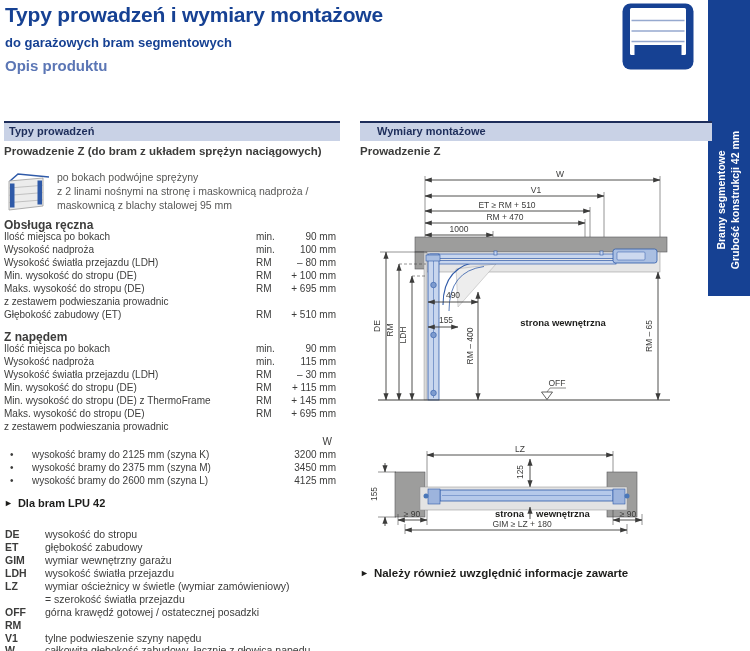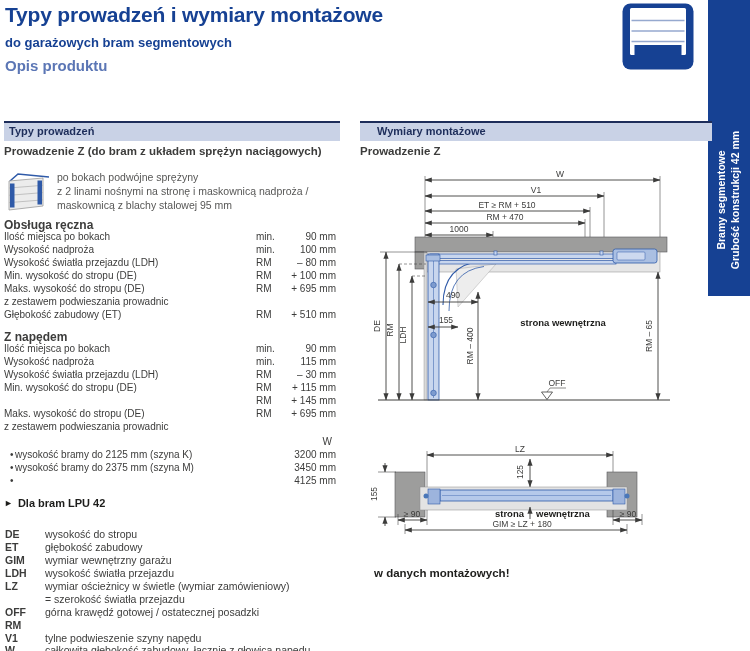--- a/index.html
+++ b/index.html
@@ -16,21 +16,21 @@
   .sec-bar{height:16px;background:#c9d2e6;border-top:2px solid #1d2d5a;color:#1d2d5a;
            font-size:11px;font-weight:bold;padding:2px 0 0 5px;box-sizing:content-box;}
   .sub-h{font-size:11.5px;font-weight:bold;color:#3c3c3b;}
   .feat-text{font-size:10.5px;line-height:14px;color:#575756;}
   .blk-title{font-size:12px;font-weight:bold;}
   .t-row{position:absolute;left:4px;width:332px;height:13px;font-size:10px;}
   .t-label{position:absolute;left:0;white-space:nowrap;}
   .t-ref{position:absolute;left:252px;}
   .t-val{position:absolute;right:0;text-align:right;white-space:nowrap;}
   .d-bullet{position:absolute;left:6px;}
-  .d-label{position:absolute;left:11px;white-space:nowrap;text-align:right;}
+  .d-label{position:absolute;left:28px;white-space:nowrap;text-align:right;}
   .lg-row{position:absolute;left:5px;width:340px;height:13px;font-size:10.5px;}
   .lg-abbr{position:absolute;left:0;font-weight:bold;}
   .lg-text{position:absolute;left:40px;white-space:nowrap;}
   .tri{display:inline-block;margin-right:5px;font-size:9px;vertical-align:1px;}
   .note{font-size:11.5px;font-weight:bold;line-height:14px;color:#1d1d1b;}
   svg{font-family:"Liberation Sans",sans-serif;}
   .dl{stroke:#3c3c3b;stroke-width:0.9;}
   #d1 .dl{marker-start:url(#m1);marker-end:url(#m1);}
   #d2 .dl{marker-start:url(#m2);marker-end:url(#m2);}
   .ex{stroke:#3c3c3b;stroke-width:0.55;}
@@ -133,20 +133,21 @@
   <span class="t-label">Wysokość światła przejazdu (LDH)</span>
   <span class="t-ref">RM</span>
   <span class="t-val">– 30 mm</span>
 </div>
 <div class="t-row" style="top:382px;">
   <span class="t-label">Min. wysokość do stropu (DE)</span>
   <span class="t-ref">RM</span>
   <span class="t-val">+ 115 mm</span>
 </div>
 <div class="t-row" style="top:395px;">
+  <span class="t-label">Min. wysokość do stropu (DE) z ThermoFrame</span>
   <span class="t-ref">RM</span>
   <span class="t-val">+ 145 mm</span>
 </div>
 <div class="t-row" style="top:408px;">
   <span class="t-label">Maks. wysokość do stropu (DE)</span>
   <span class="t-ref">RM</span>
   <span class="t-val">+ 695 mm</span>
 </div>
 <div class="t-row" style="top:421px;">
   <span class="t-label">z zestawem podwieszania prowadnic</span>
@@ -160,20 +161,21 @@
   <span class="d-label">wysokość bramy do 2125 mm (szyna K)</span>
   <span class="t-val">3200 mm</span>
 </div>
 <div class="t-row" style="top:462px;">
   <span class="d-bullet">•</span>
   <span class="d-label">wysokość bramy do 2375 mm (szyna M)</span>
   <span class="t-val">3450 mm</span>
 </div>
 <div class="t-row" style="top:475px;">
   <span class="d-bullet">•</span>
+  <span class="d-label">wysokość bramy do 2600 mm (szyna L)</span>
   <span class="t-val">4125 mm</span>
 </div>
 
 <div class="abs" style="left:4px;top:497px;font-size:11px;font-weight:bold;color:#1d1d1b;">
   <span class="tri">►</span><span>Dla bram LPU 42</span>
 </div>
 
 <div class="lg-row" style="top:528px;">
   <span class="lg-abbr">DE</span>
   <span class="lg-text">wysokość do stropu</span>
@@ -339,14 +341,14 @@
   <line class="dl" x1="253" y1="80" x2="282" y2="80"></line>
   <text class="dt" x="268" y="77" text-anchor="middle">≥ 90</text>
 
   <line class="ex" x1="45" y1="84" x2="45" y2="94"></line>
   <line class="ex" x1="267" y1="84" x2="267" y2="94"></line>
   <line class="dl" x1="45" y1="90" x2="267" y2="90"></line>
   <text class="dt" x="162" y="87" text-anchor="middle">GIM ≥ LZ + 180</text>
 </svg>
 
 <div class="abs note" style="left:360px;top:566px;">
-  <div style="margin-left:14px;">w danych montażowych!</div>
+  <div><span class="tri">►</span><span>Należy również uwzględnić informacje zawarte</span></div>
 </div>
 
 </body></html>

